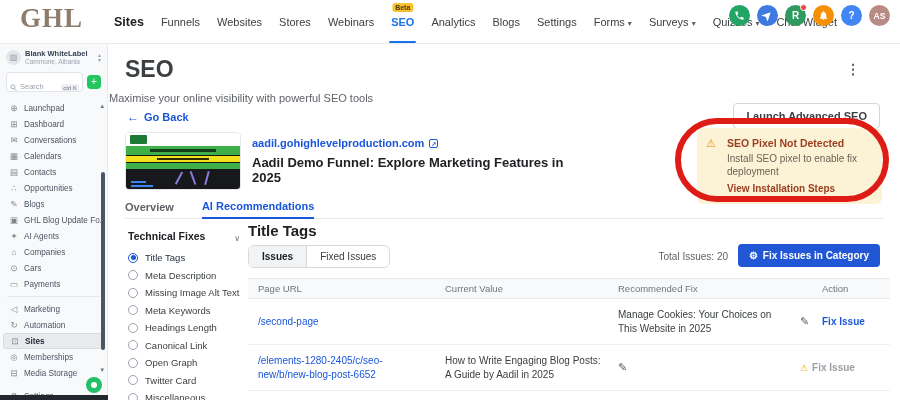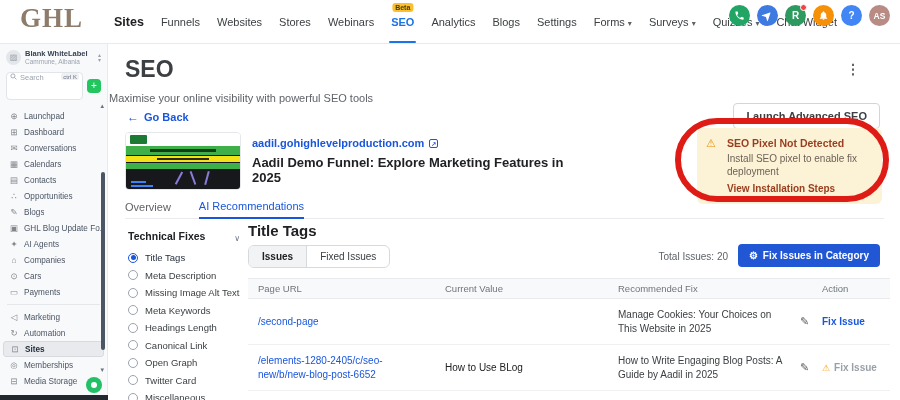--- a/index.html
+++ b/index.html
@@ -36,22 +36,22 @@
   .sidebar { position:absolute; top:44px; left:0; width:108px; bottom:0; background:#f8f9fb;
     border-right:1px solid #e8eaed; z-index:10; }
   .account { display:flex; align-items:center; gap:4px; padding:5px 6px 4px 6px; cursor:pointer; }
   .acc-avatar { width:15px; height:15px; border-radius:50%; background:#e3e6ea; color:#9aa0a6;
     font-size:8px; display:flex; align-items:center; justify-content:center; flex:0 0 auto; }
   .i-img::after { content:"▨"; }
   .acc-name { font-size:7.5px; font-weight:bold; color:#374151; line-height:9px; }
   .acc-loc { font-size:6.5px; color:#9ca3af; line-height:8px; }
   .acc-chev { margin-left:auto; display:flex; flex-direction:column; color:#9ca3af; font-size:6px; line-height:5px; }
   .search-row { display:flex; align-items:center; gap:4px; margin:2px 6px 0 6px; }
-  .search-box { flex:1; height:28px; background:#fff; border:1px solid #e1e4e8; border-radius:4px;
-    display:flex; align-items:flex-start; gap:3px; padding:0 3px; cursor:text; }
+  .search-box { flex:1; height:20px; background:#fff; border:1px solid #e1e4e8; border-radius:4px;
+    display:flex; align-items:flex-end; gap:3px; padding:0 3px; cursor:text; }
   .search-ph { font-size:7.5px; color:#9ca3af; flex:1; }
   .kbd { font-size:6px; color:#6b7280; background:#eef0f3; border-radius:2px; padding:0.5px 2px; white-space:nowrap; }
   .plus-btn { width:14px; height:14px; border-radius:4px; background:#22c55e; color:#fff; font-size:10px;
     display:flex; align-items:center; justify-content:center; cursor:pointer; }
   .i-plus::after { content:"+"; line-height:10px; }
   .menu { margin-top:8px; }
   .m-item { height:16px; display:flex; align-items:center; gap:5px; padding:0 4px 0 9px;
     cursor:pointer; color:#4b5563; }
   .m-icon { width:10px; font-size:8.5px; color:#80868b; text-align:center; flex:0 0 auto; }
   .m-label { font-size:8.2px; white-space:nowrap; overflow:hidden; }
@@ -110,21 +110,21 @@
   .i-warn-tri::after { content:"⚠"; }
   .warn-title { font-size:10.5px; font-weight:bold; color:#9a3e20; }
   .warn-msg { font-size:10px; color:#6d6257; margin-top:3px; line-height:1.3; }
   .warn-link { font-size:10px; font-weight:bold; color:#9a3e20; margin-top:5px;
     display:inline-block; cursor:pointer; }
   .annotation { position:absolute; left:566px; top:74px; width:214px; height:84px; border:6px solid #df1b15;
     border-radius:46px; z-index:6; pointer-events:none; }
 
   .tabsbar { position:absolute; left:16px; right:16px; top:151px; height:24px;
     border-bottom:1px solid #e8eaed; display:flex; gap:28px; }
-  .tab { font-size:11px; font-weight:normal; color:#5f6368; cursor:pointer; display:flex; align-items:center; }
+  .tab { font-size:11px; font-weight:bold; color:#5f6368; cursor:pointer; display:flex; align-items:center; }
   .tab.active { color:#1a56db; border-bottom:2.5px solid #1a56db; margin-bottom:-1px; }
 
   .fix-head { position:absolute; left:19px; top:183px; width:112px; display:flex; align-items:center;
     justify-content:space-between; cursor:pointer; }
   .fix-head-label { font-size:10.5px; font-weight:bold; color:#202124; }
   .i-chevdown::after { content:"∨"; font-size:8px; color:#6b7280; }
   .radio-list { position:absolute; left:19px; top:205px; }
   .radio-item { height:17.5px; display:flex; align-items:center; gap:7px; cursor:pointer; }
   .radio { width:10px; height:10px; border:1px solid #9ca3af; border-radius:50%; flex:0 0 auto;
     display:flex; align-items:center; justify-content:center; }
@@ -455,21 +455,20 @@
     </div>
     <div class="t-row">
       <span class="cell-url">/second-page</span>
       <span class="cell-cur"></span>
       <span class="cell-fix">Manage Cookies: Your Choices on This Website in 2025</span>
       <span class="i-pencil"></span>
       <span class="cell-action">Fix Issue</span>
     </div>
     <div class="t-row">
       <span class="cell-url">/elements-1280-2405/c/seo-new/b/new-blog-post-6652</span>
-      <span class="cell-cur">How to Use BLog</span>
       <span class="cell-fix">How to Write Engaging Blog Posts: A Guide by Aadil in 2025</span>
       <span class="i-pencil"></span>
       <span class="cell-action warn">
           <span class="i-warn-sm"></span>
           <span>Fix Issue</span>
         </span>
     </div>
     <div class="t-row">
       
       

